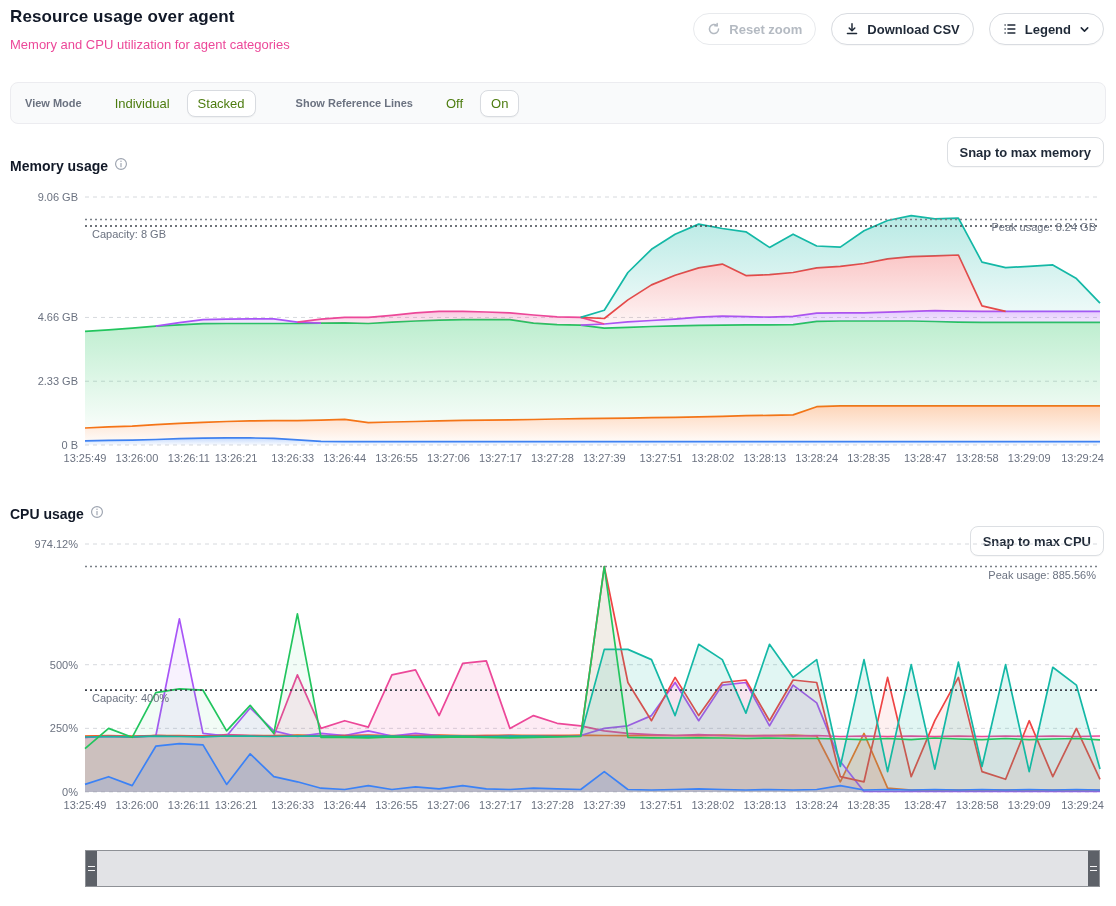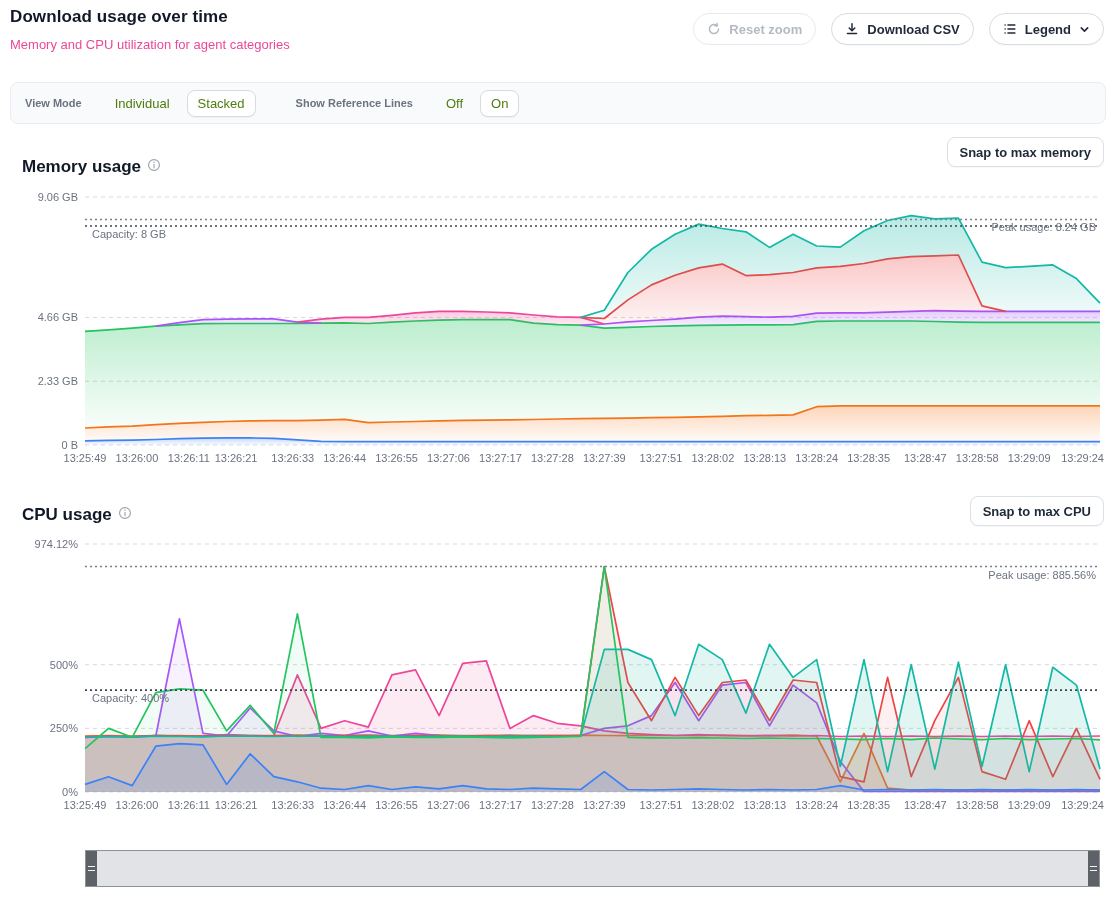--- a/index.html
+++ b/index.html
@@ -19,40 +19,40 @@
 
   .controlbar { position:absolute; left:10px; right:10px; top:82px; height:42px;
     background:#f9fafb; border:1px solid #ececf0; border-radius:8px;
     display:flex; align-items:center; padding:0 14px; }
   .ctl-label { font-size:11px; color:#6b7280;font-weight:bold; }
   .ctl-opt { font-size:13px; color:#4d7c0f; padding:5px 10px; border-radius:8px; background:transparent;
     border:1px solid transparent; cursor:pointer; font-family:inherit; }
   .ctl-opt.active { background:#fff; border-color:#d8dbe0; box-shadow:0 1px 1px rgba(0,0,0,.04); }
   .gap-sm { width:22px; } .gap-xs { width:6px; } .gap-lg { width:40px; }
 
-  .sec-title { position:absolute; left:22px; font-size:17px; font-weight:700; display:flex; align-items:center; gap:6px; }
+  .sec-title { position:absolute; left:10px; font-size:14px; font-weight:700; display:flex; align-items:center; gap:6px; }
   .snap-btn { position:absolute; right:12px; height:30px; padding:0 12px; background:#fff;
     border:1px solid #dcdfe3; border-radius:8px; font-size:13px; font-weight:700; color:#1f2937;
     cursor:pointer; box-shadow:0 1px 1px rgba(0,0,0,.03); font-family:inherit; }
 
   svg.chart { position:absolute; left:0; font-family:"Liberation Sans", sans-serif; }
   #memory-chart { top:185px; } #cpu-chart { top:530px; }
 
   .brush { position:absolute; left:85px; top:850px; width:1015px; height:37px;
     background:#e2e3e6; border:1px solid #8e9196; display:flex; justify-content:space-between; cursor:grab; }
   .brush-handle { width:11px; height:100%; background:#5d6168; position:relative; cursor:ew-resize; }
   .brush-handle .grip { position:absolute; left:2px; right:2px; top:50%; height:5px; margin-top:-3px;
     border-top:1.5px solid #f4f4f5; border-bottom:1.5px solid #f4f4f5; }
 </style>
 </head>
 <body>
 
 <div class="page">
 
-  <div class="title">Download usage over time</div>
+  <div class="title">Resource usage over agent</div>
   <div class="subtitle">Memory and CPU utilization for agent categories</div>
 
   <div class="toolbar">
     <button class="btn disabled">
       <span>
         <svg width="14" height="14" viewBox="0 0 16 16" fill="none" stroke="currentColor" stroke-width="1.7" stroke-linecap="round" stroke-linejoin="round">
           <path d="M13.2 8a5.2 5.2 0 1 1-1.7-3.85"></path>
             <polyline points="11.6,1.6 11.7,4.4 8.9,4.3"></polyline>
         </svg>
       </span>
@@ -201,21 +201,21 @@
   <div class="sec-title" style="top:505px;">
     <span>CPU usage</span>
     <span>
       <svg width="14" height="14" viewBox="0 0 16 16" fill="none" stroke="#9ca3af" stroke-width="1.3">
         <circle cx="8" cy="8" r="6.2"></circle>
           <path d="M8 7.4v3.7" stroke-linecap="round"></path>
           <circle cx="8" cy="4.9" r="0.8" fill="#9ca3af" stroke="none"></circle>
       </svg>
     </span>
   </div>
-  <button class="snap-btn" style="top:496px;">Snap to max CPU</button>
+  <button class="snap-btn" style="top:526px;">Snap to max CPU</button>
   <svg id="cpu-chart" class="chart" width="1116" height="296">
       <defs>
         <linearGradient id="cpu-g0" x1="0" y1="0" x2="0" y2="1">
           <stop offset="0%" stop-color="#f97316" stop-opacity="0.3"></stop>
           <stop offset="100%" stop-color="#f97316" stop-opacity="0.03"></stop>
         </linearGradient>
         <linearGradient id="cpu-g1" x1="0" y1="0" x2="0" y2="1">
           <stop offset="0%" stop-color="#ec4899" stop-opacity="0.3"></stop>
           <stop offset="100%" stop-color="#ec4899" stop-opacity="0.03"></stop>
         </linearGradient>

